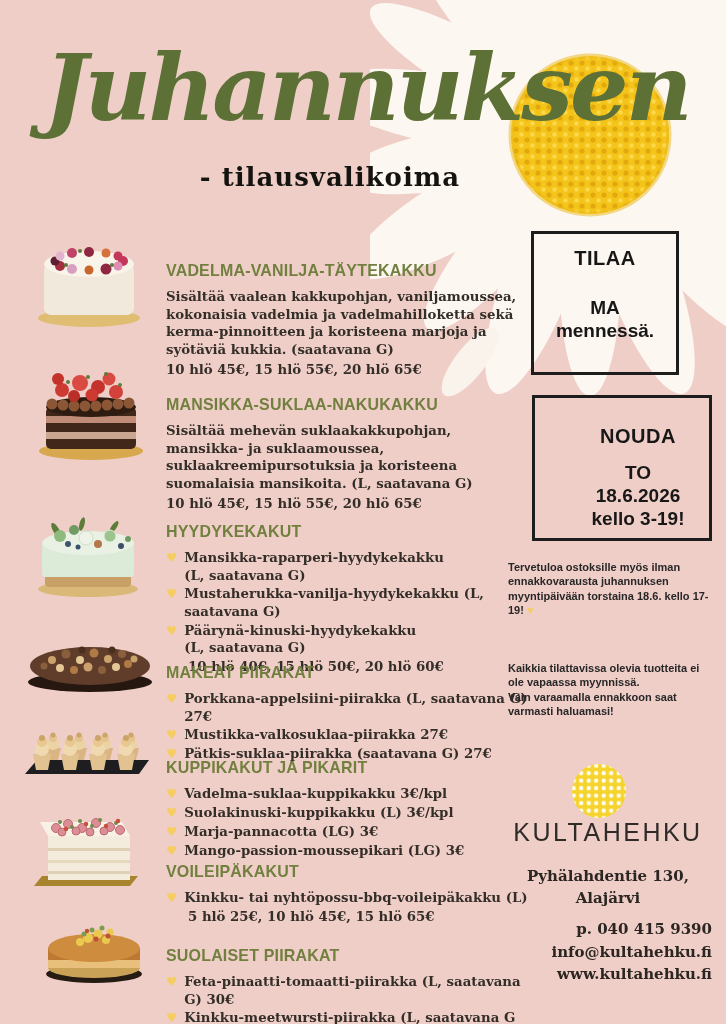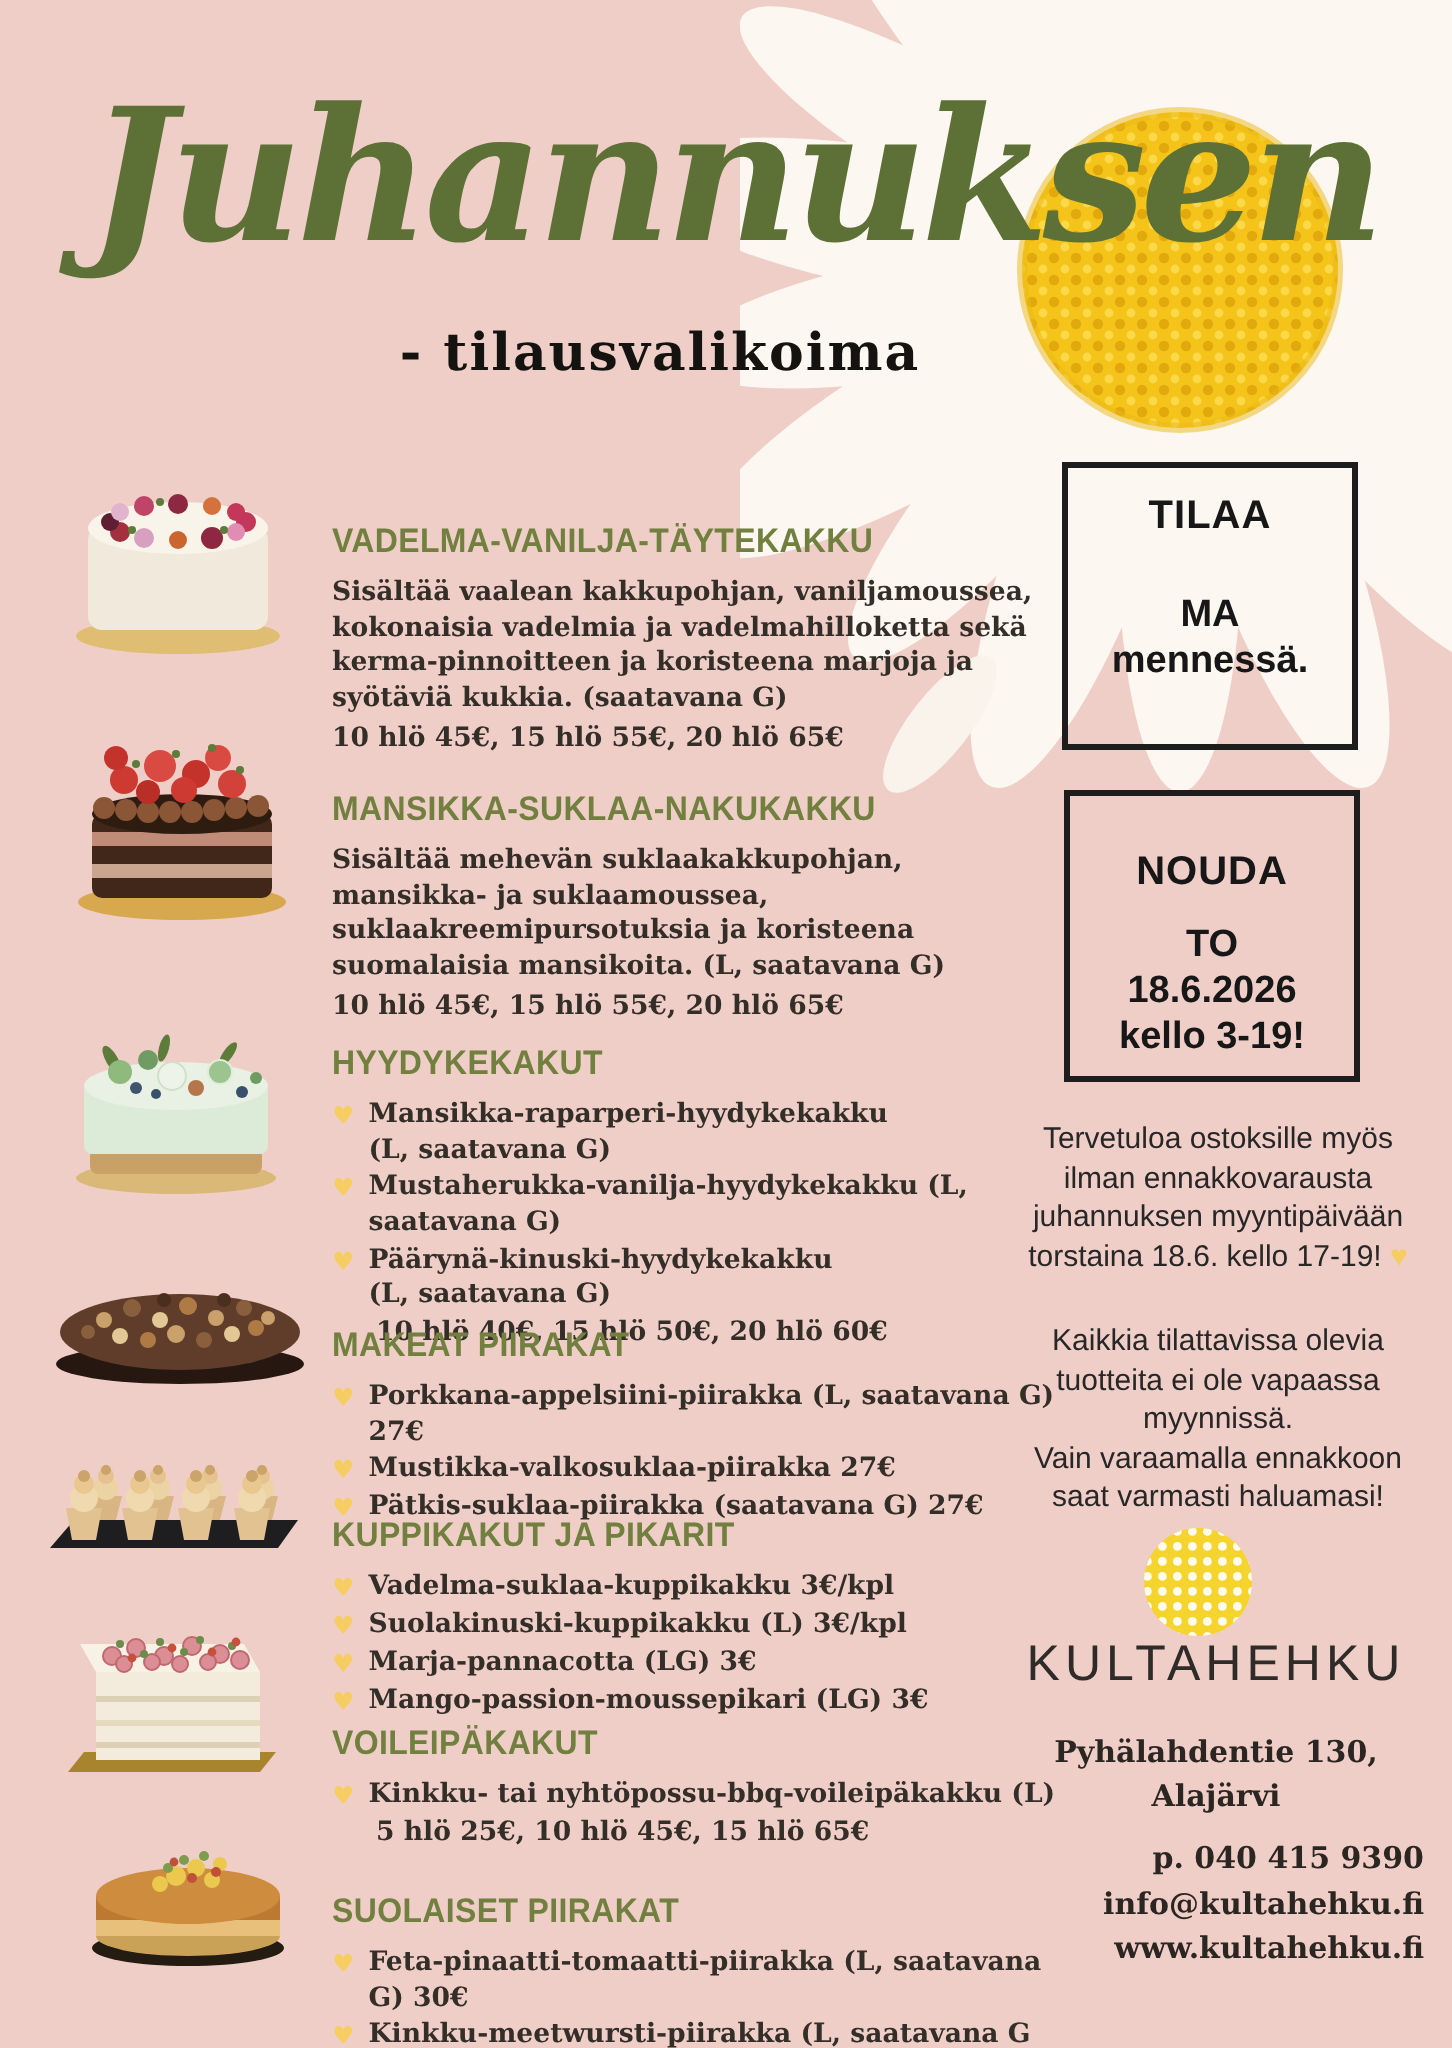--- a/index.html
+++ b/index.html
@@ -26,30 +26,30 @@
   .item{display:flex;gap:7px;margin-bottom:1px;}
   .heart{color:#f5cd62;font-size:12.5px;line-height:1.45;
          font-family:"DejaVu Sans",sans-serif;flex:0 0 auto;}
   .item-text{white-space:pre-line;}
   
   .figure{position:absolute;}
   
   .info-box{position:absolute;width:142px;border:3px solid #1d1d1d;text-align:center;
             font-family:"Liberation Sans",sans-serif;font-weight:bold;color:#171717;}
   #order-box{left:531px;top:231px;height:138px;}
-  #pickup-box{left:532px;top:395px;height:140px;}
+  #pickup-box{left:532px;top:395px;height:140px;padding-left:32px;}
   .box-title{font-size:20px;letter-spacing:.5px;}
   #order-box .box-title{margin-top:13px;}
   #pickup-box .box-title{margin-top:27px;}
   .box-lines{font-size:19px;line-height:1.22;}
   #order-box .box-lines{margin-top:26px;}
   #pickup-box .box-lines{margin-top:13px;}
   
-  .note{position:absolute;left:508px;width:202px;text-align:center;
-        font-family:"Liberation Sans",sans-serif;font-weight:normal;font-size:15px;
+  .note{position:absolute;left:508px;width:202px;text-align:left;
+        font-family:"Liberation Sans",sans-serif;font-weight:bold;font-size:11px;
         line-height:1.3;color:#272727;}
   #note-welcome{top:560px;}
   #note-availability{top:661px;}
   .note-heart{color:#f5cd62;}
   .note-line{display:block;}
   
   .logo{position:absolute;left:570px;top:762px;}
   .wordmark{position:absolute;left:504px;top:818px;width:208px;text-align:center;
             font-family:"Liberation Sans",sans-serif;font-size:25px;letter-spacing:2.5px;
             color:#2e2b28;font-weight:400;}

